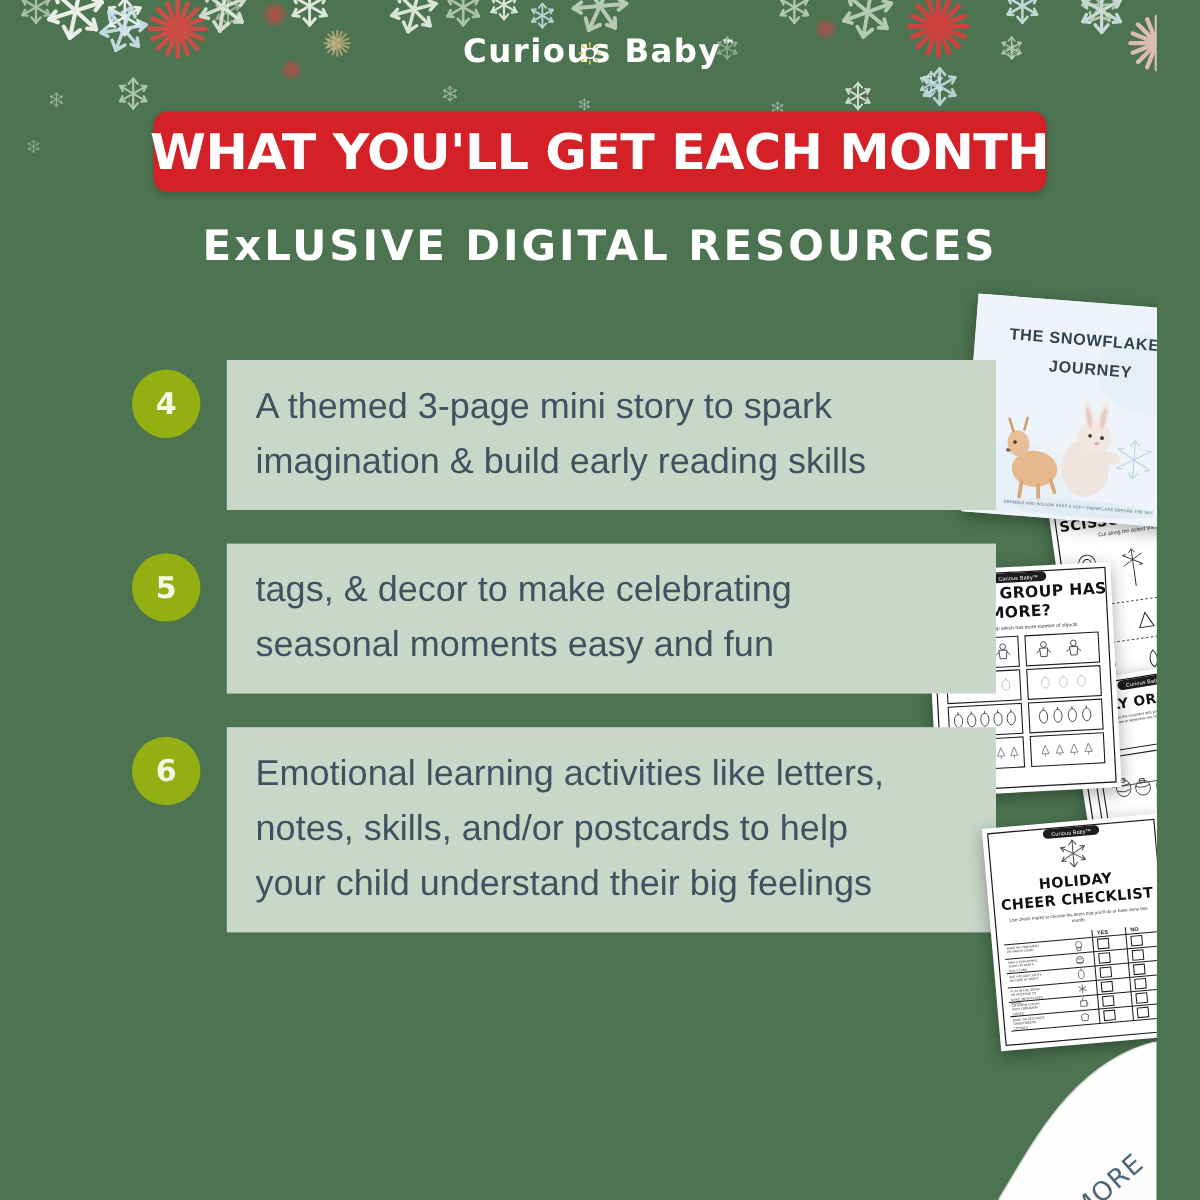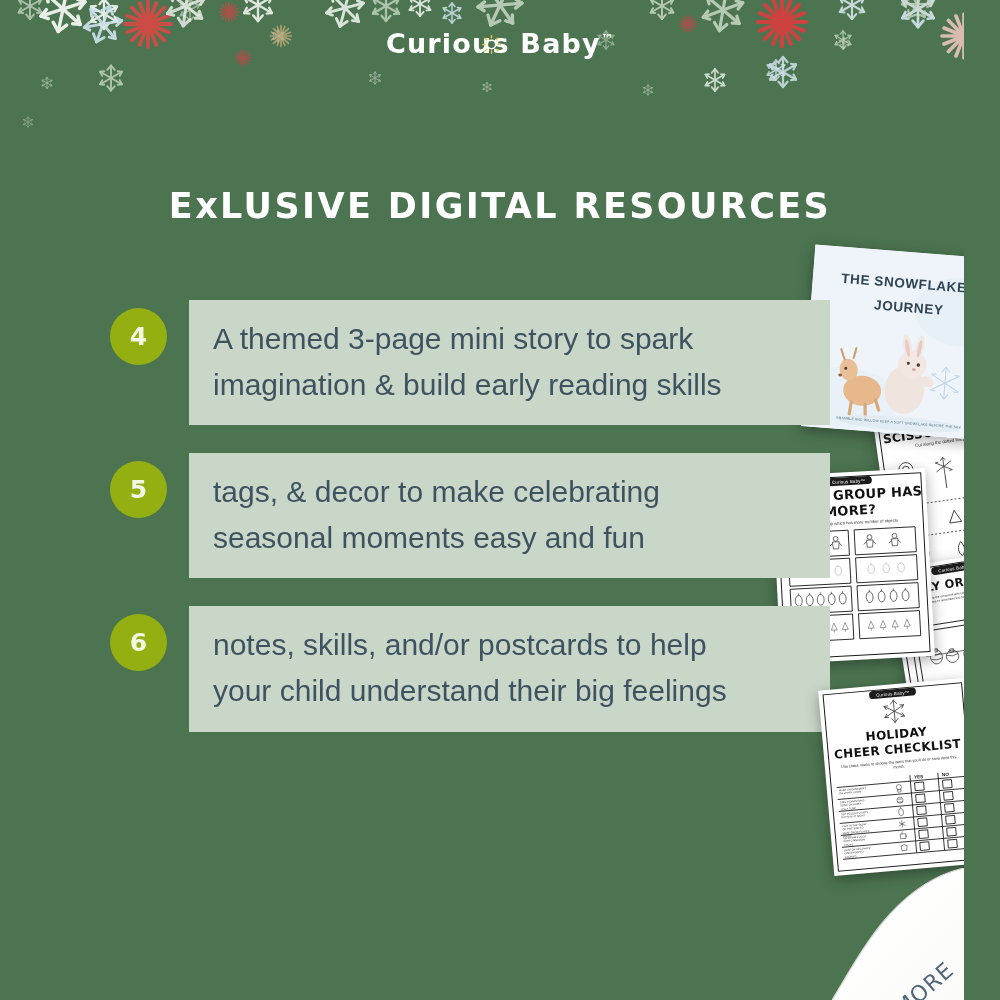--- a/index.html
+++ b/index.html
@@ -407,20 +407,23 @@
           <line x1="16.8" y1="10" x2="19.2" y2="10"></line>
           <line x1="3.3" y1="3.3" x2="5.1" y2="5.1"></line>
           <line x1="14.9" y1="14.9" x2="16.7" y2="16.7"></line>
           <line x1="3.3" y1="16.7" x2="5.1" y2="14.9"></line>
           <line x1="14.9" y1="5.1" x2="16.7" y2="3.3"></line>
         </g>
       </svg>
     </span>
   </div>
 
+  <div id="banner">
+    <span id="banner-title">WHAT YOU'LL GET EACH MONTH</span>
+  </div>
 
   <div id="subtitle">ExLUSIVE DIGITAL RESOURCES</div>
 
   <div id="feature-list">
 
     <div class="feature-row">
       <div class="badge">4</div>
       <div class="panel">
         <span class="panel-line">A themed 3-page mini story to spark</span>
         <span class="panel-line">imagination &amp; build early reading skills</span>
@@ -431,20 +434,21 @@
       <div class="badge">5</div>
       <div class="panel">
         <span class="panel-line">tags, &amp; decor to make celebrating</span>
         <span class="panel-line">seasonal moments easy and fun</span>
       </div>
     </div>
 
     <div class="feature-row">
       <div class="badge">6</div>
       <div class="panel">
+        <span class="panel-line">Emotional learning activities like letters,</span>
         <span class="panel-line">notes, skills, and/or postcards to help</span>
         <span class="panel-line">your child understand their big feelings</span>
       </div>
     </div>
   </div>
 
   <div class="sheet" id="sheet-stack-back">
     <div class="ws-border" style="inset:3px;"></div>
     <div class="ws-border" style="inset:8px;"></div>
   </div>

